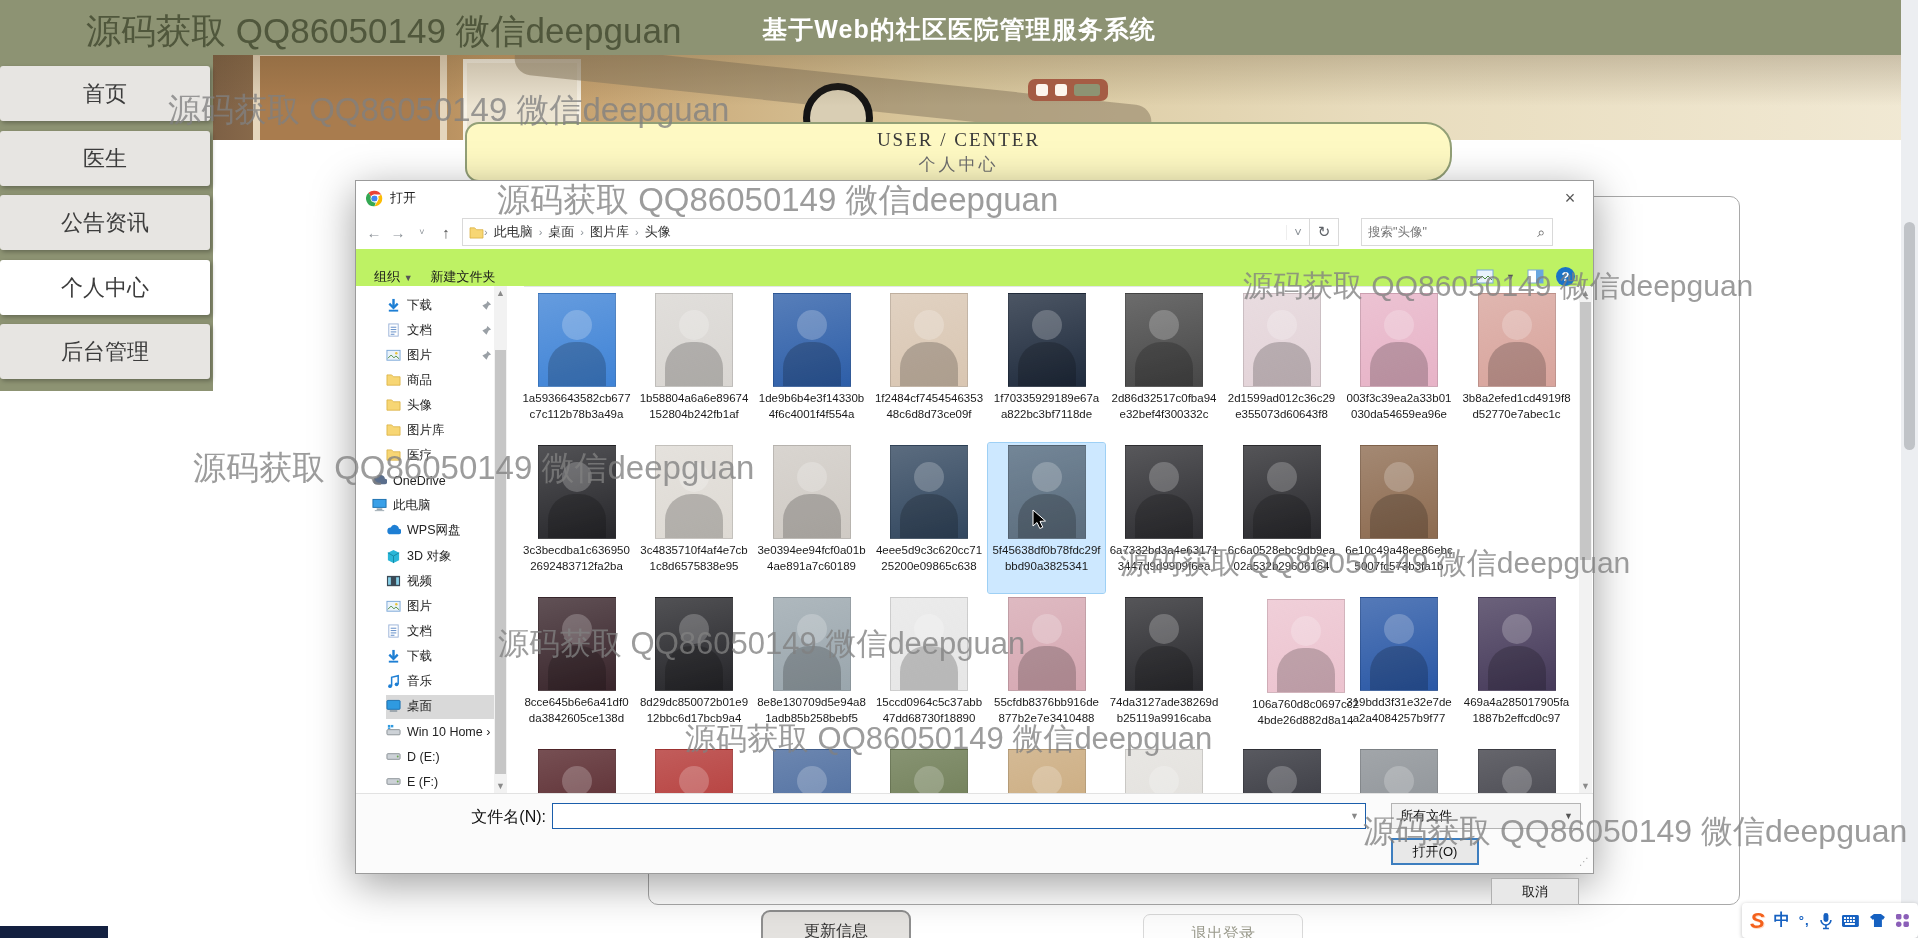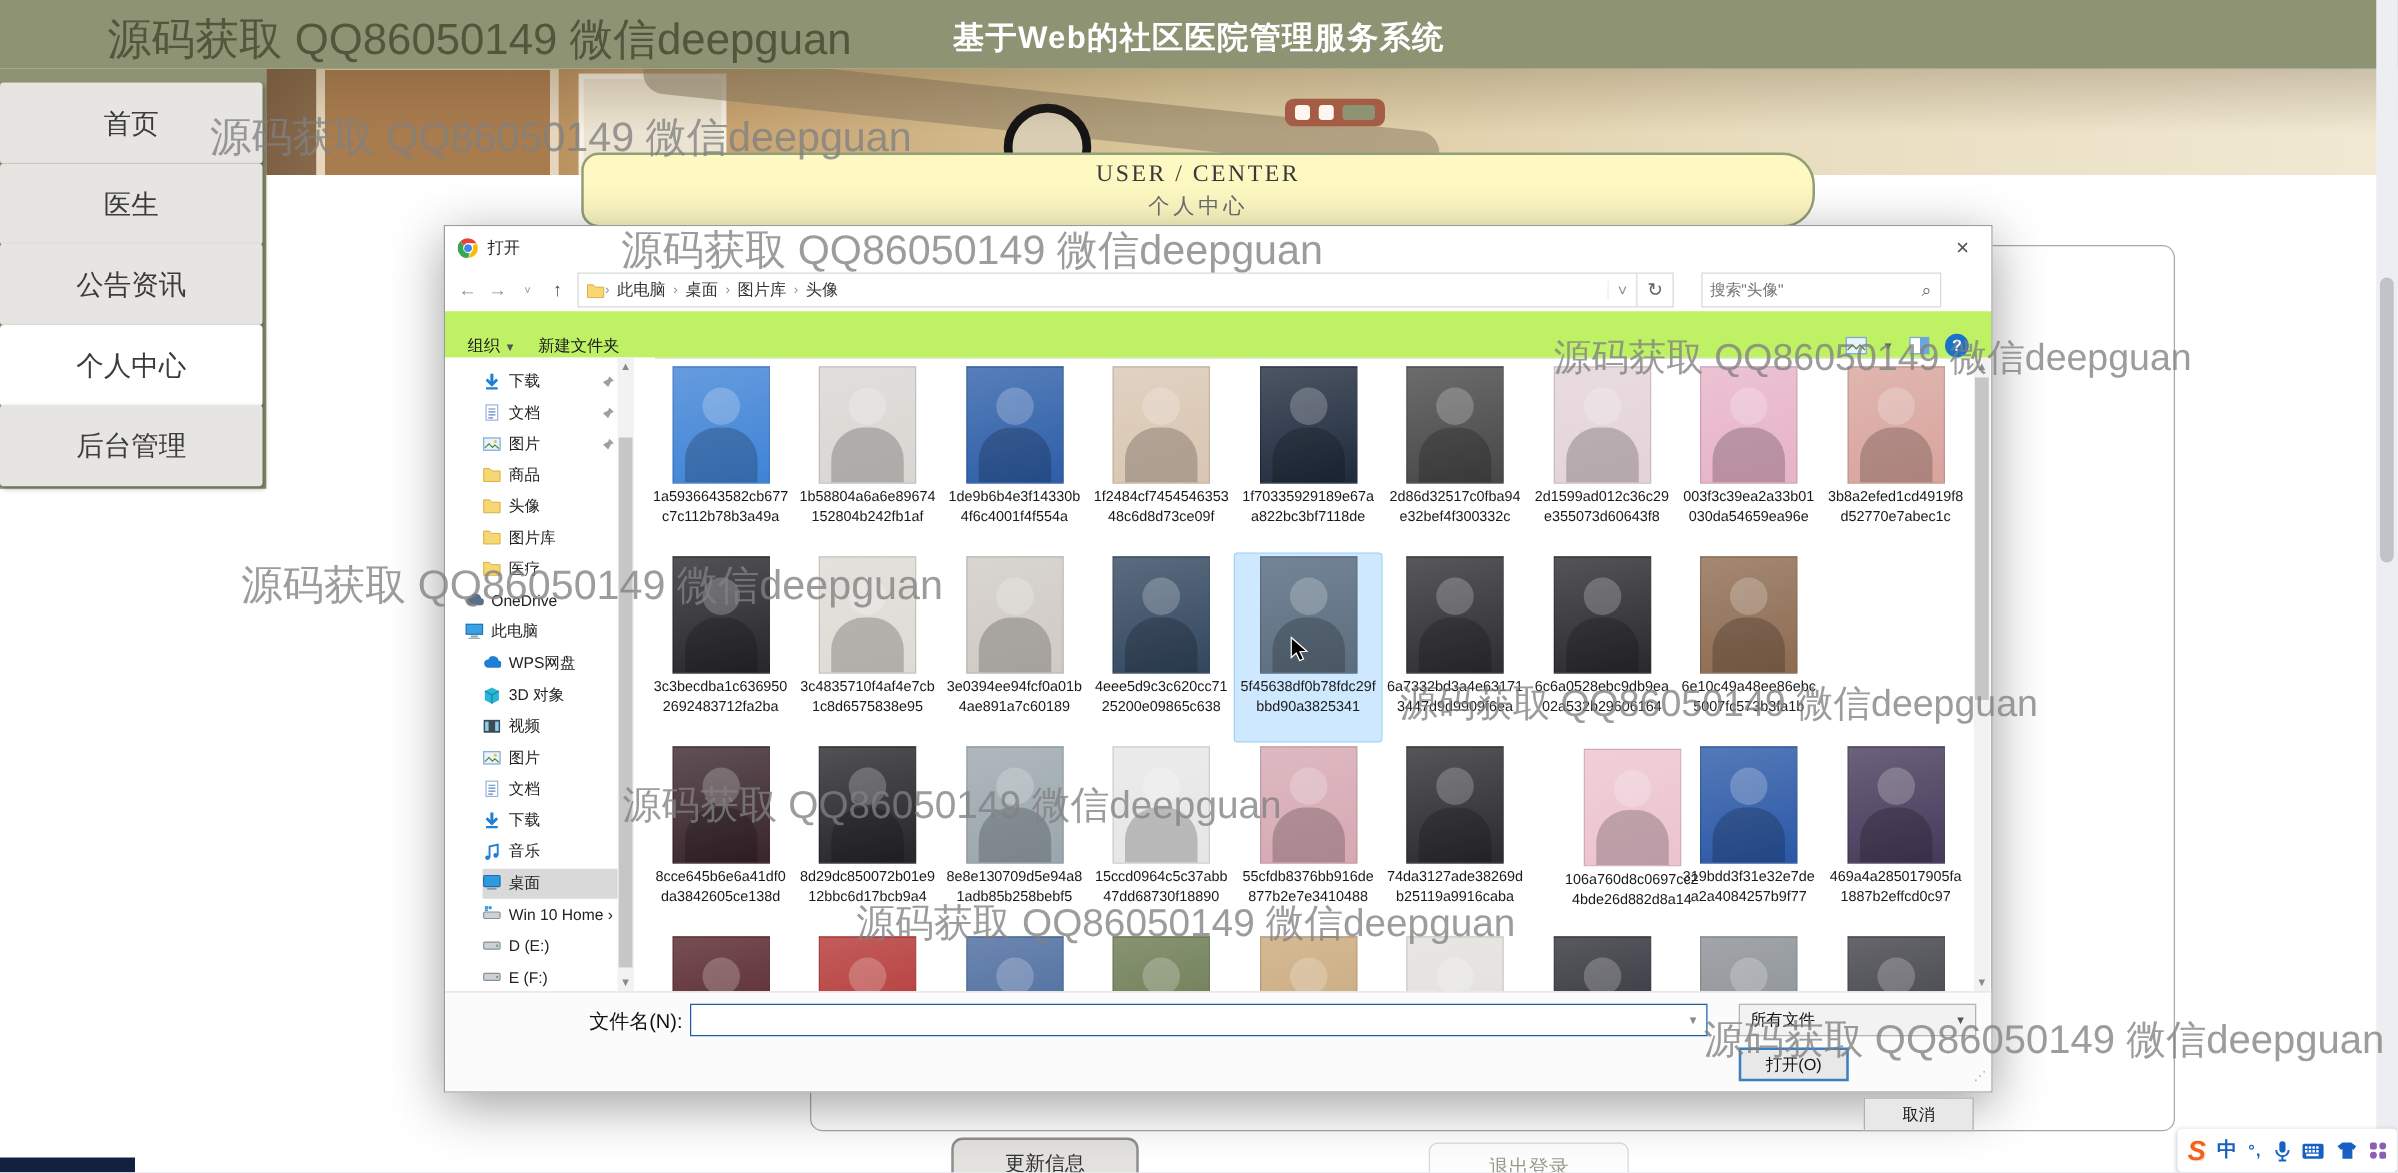--- a/index.html
+++ b/index.html
@@ -22,21 +22,21 @@
   .bn-ring{position:absolute;left:590px;top:28px;width:56px;height:56px;border-radius:50%;
            background:#d9ceb4;border:7px solid #141414;}
   .bn-shade{position:absolute;left:0;top:0;width:100%;height:100%;
             background:linear-gradient(180deg,rgba(90,70,40,.25),rgba(255,255,255,0) 60%);}
   .dots{position:absolute;left:815px;top:24px;background:#a55c44;border-radius:7px;padding:5px 8px;
         display:flex;gap:7px;align-items:center;z-index:3;}
   .dot{width:12px;height:12px;border-radius:3px;background:#fdf6ee;}
   .dot.active{width:26px;height:12px;background:#8d9373;}
   
   .sidebar{position:absolute;left:0;top:55px;width:213px;height:336px;background:#8d9373;z-index:4;}
-  .side-item{position:absolute;left:0;width:210px;height:65px;background:#e7e5e2;color:#3c3c3c;
+  .side-item{position:absolute;left:0;width:210px;height:55px;background:#e7e5e2;color:#3c3c3c;
              font-size:22px;display:flex;align-items:center;justify-content:center;
              border-radius:3px;box-shadow:2px 2px 4px rgba(0,0,0,.28);cursor:pointer;}
   .side-item.active{background:#ffffff;}
   
   .uc-card{position:absolute;left:465px;top:122px;width:983px;height:56px;background:#fef9c3;
            border:2px solid #93a077;border-radius:14px 26px 26px 14px;z-index:6;
            display:flex;flex-direction:column;align-items:center;justify-content:center;
            font-family:"Liberation Serif","DejaVu Serif",serif;}
   .uc-en{font-size:19px;color:#3a3a3a;letter-spacing:2px;}
   .uc-zh{font-size:17px;color:#6e6e6e;margin-top:2px;letter-spacing:3px;}

